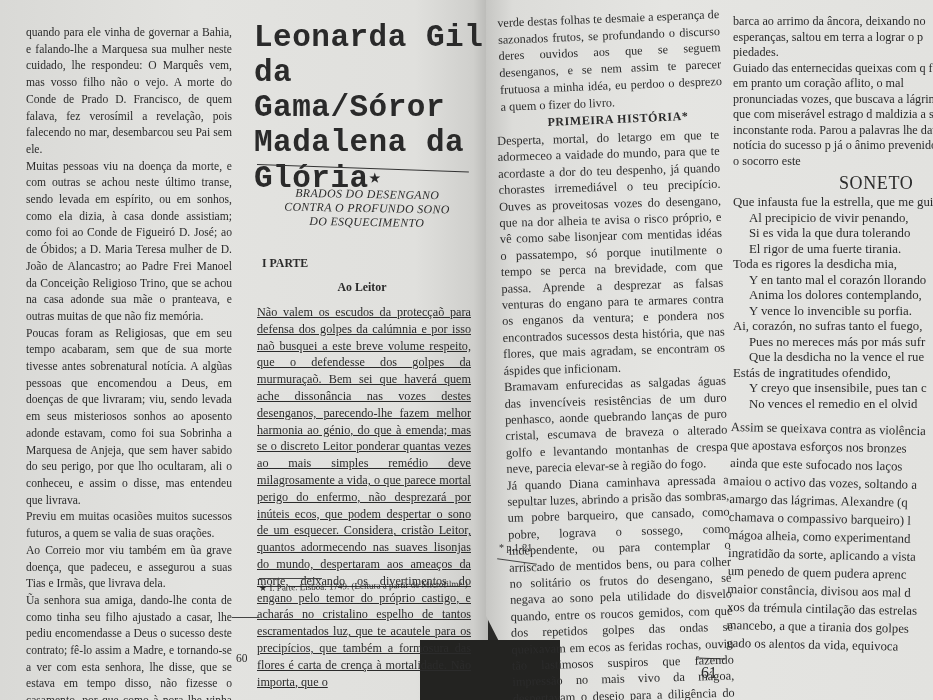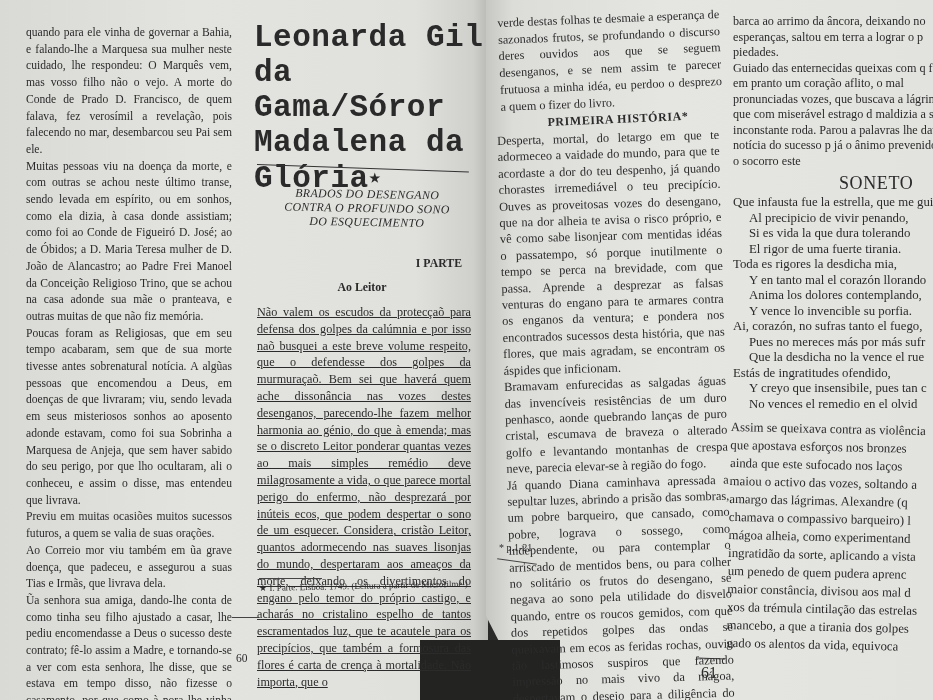--- a/index.html
+++ b/index.html
@@ -42,21 +42,21 @@
   .title-rule {
     position: absolute; left: 257px; top: 164px; width: 212px; height: 1px;
     background: #333; transform: rotate(2deg); transform-origin: left;
   }
   .subtitle {
     position: absolute; left: 262px; top: 187px; width: 210px;
     text-align: center; font-style: italic; font-size: 11.8px; line-height: 14px;
     letter-spacing: 0.4px; transform: rotate(1deg);
   }
   .part {
-    position: absolute; left: 262px; top: 256px; width: 200px; text-align: right;
+    position: absolute; left: 262px; top: 256px; width: 200px; text-align: left;
     font-weight: bold; font-size: 11.8px;
   }
   .leitor {
     position: absolute; left: 262px; top: 280px; width: 200px; text-align: center;
     font-weight: bold; font-size: 11.8px;
   }
   .fn-rule-left {
     position: absolute; left: 259px; top: 578px; width: 63px; height: 1px; background: #444;
   }
   .fn-left {

